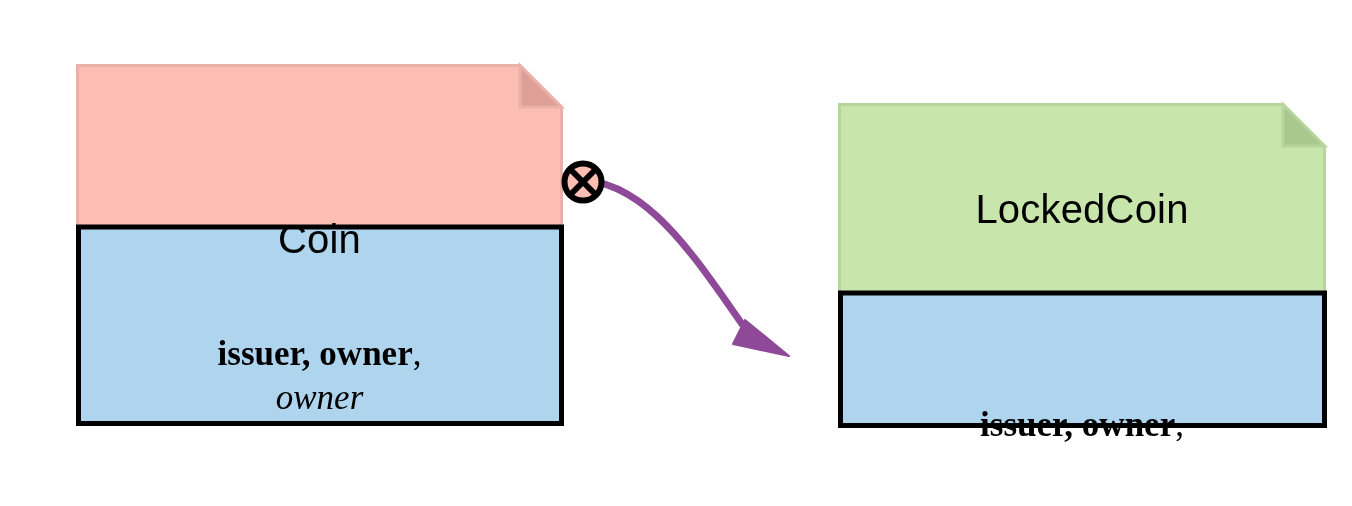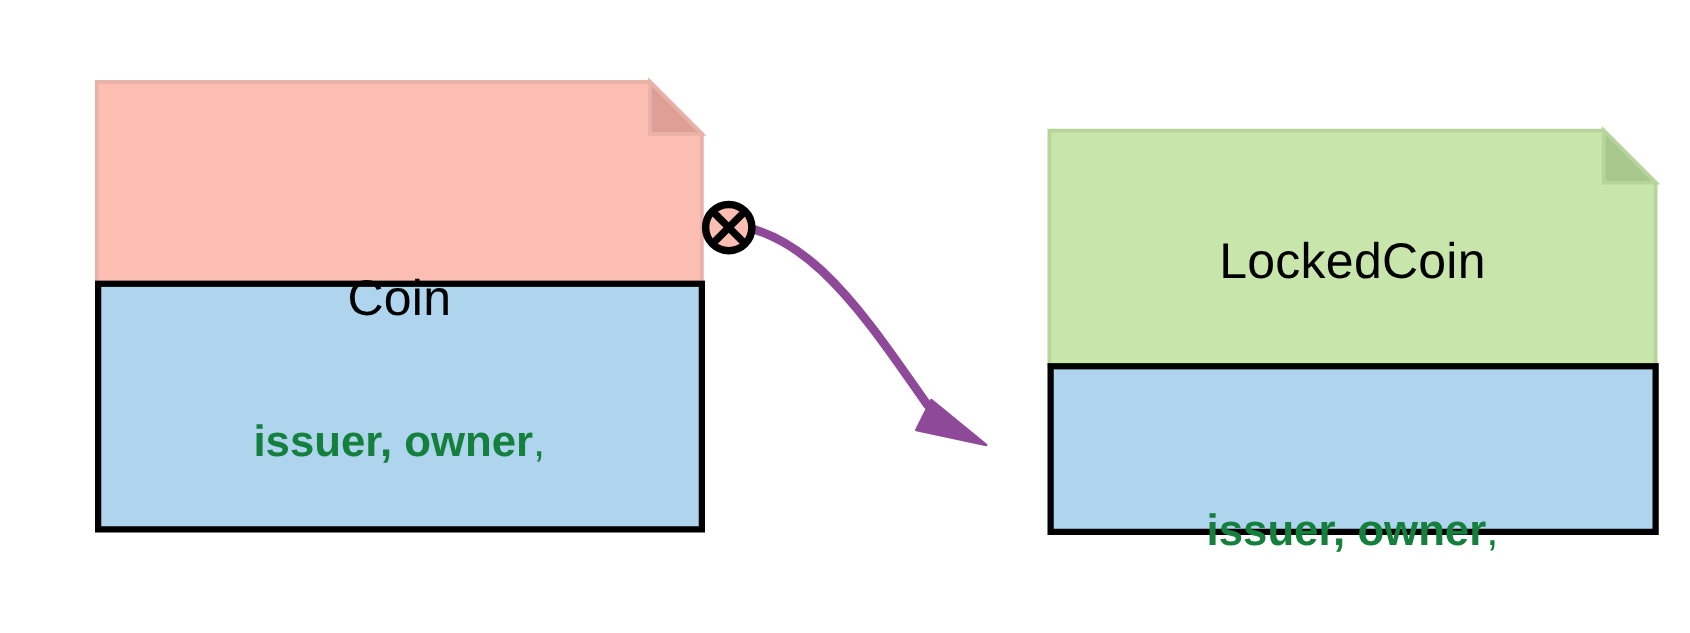--- a/index.html
+++ b/index.html
@@ -56,23 +56,24 @@
     white-space: nowrap;
   }
   #coin-title  { top: 154px; }
   #locked-title{ top: 85px; }
 
   .node-attrs {
     position: absolute;
     left: 0;
     width: 100%;
     text-align: center;
-    color: #15803d;
+    color: #000000;
     font-size: 35px;
     line-height: 1.27;
+    font-family: Liberation Serif, serif;
   }
   #coin-attrs   { top: 268px; }
   #locked-attrs { top: 300px; }
 
   .attr-bold   { font-weight: bold; }
   .attr-italic { font-style: italic; }
 
   
   #connector-layer {
     position: absolute;
@@ -107,20 +108,23 @@
 
       <rect x="2.5" y="163" width="483" height="196.5" fill="#aed4ee" stroke="#000000" stroke-width="5"></rect>
     </svg>
 
     <div class="node-title" id="coin-title">Coin</div>
 
     <div class="node-attrs" id="coin-attrs">
       <div>
         <span class="attr-bold">issuer, owner</span><span>,</span>
       </div>
+      <div>
+        <span class="attr-italic">owner</span>
+      </div>
     </div>
   </div>
 
   <div class="uml-node" id="locked-node">
     <svg class="node-svg" width="488" height="325" viewBox="0 0 488 325">
 
       <path d="M1.5,1.5 H445 L486.5,43 V189.5 H1.5 Z" fill="#c8e6ab" stroke="#b6d49c" stroke-width="3"></path>
 
       <path d="M445,1.5 L486.5,43 H445 Z" fill="#a8c78c" stroke="#b6d49c" stroke-width="3" stroke-linejoin="miter"></path>
 

